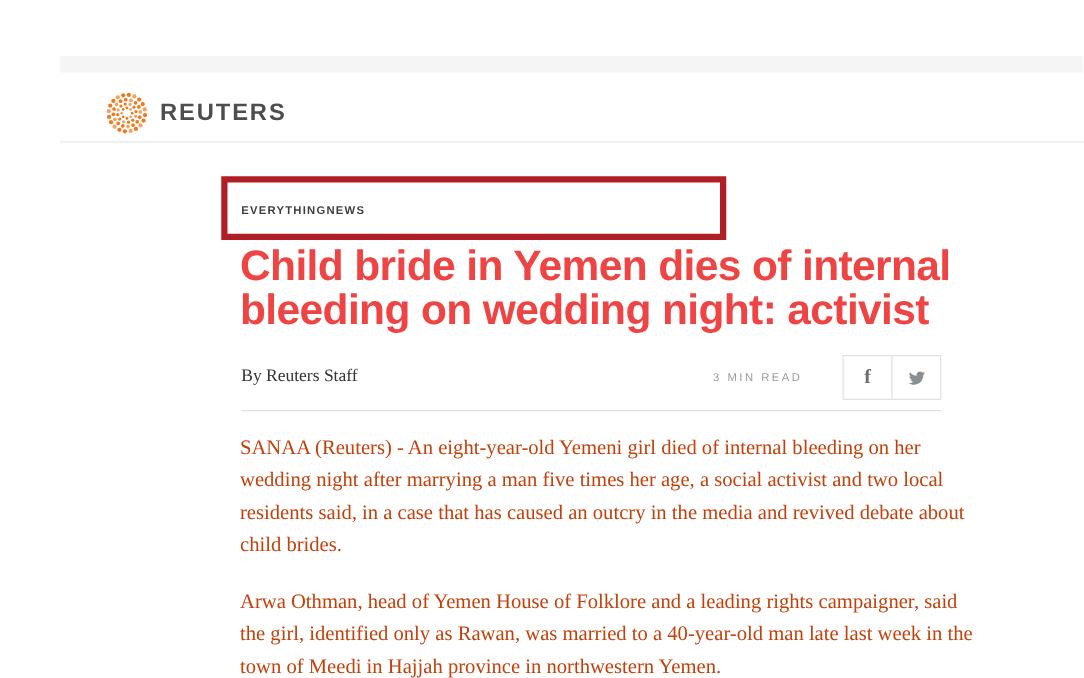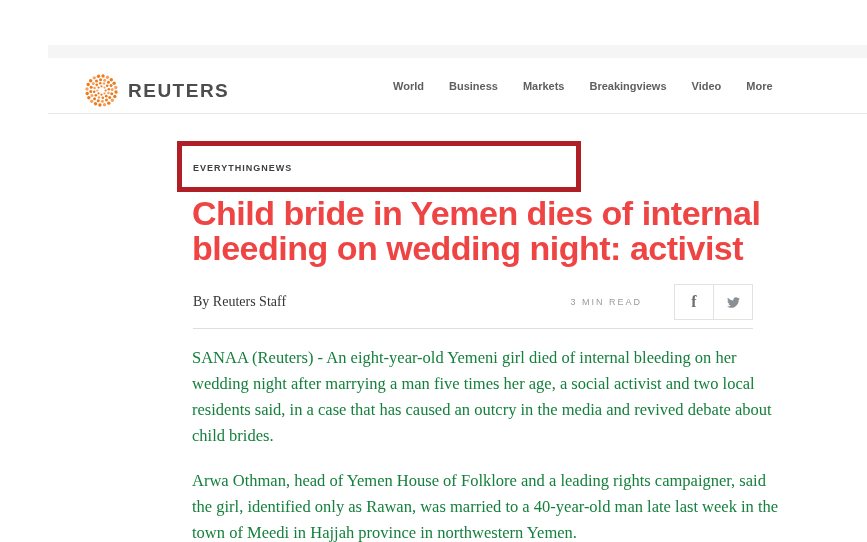--- a/index.html
+++ b/index.html
@@ -144,21 +144,21 @@
   }
   .body-copy {
     position: absolute;
     left: 192px; top: 309px;
     width: 590px;
   }
   .body-copy p {
     font-family: "Liberation Serif", serif;
     font-size: 16.5px;
     line-height: 26px;
-    color: #15803d;
+    color: #c2410c;
     margin-bottom: 19px;
   }
 </style>
 </head>
 <body>
 
 <div class="viewport">
 
   <div class="top-band"></div>
 
@@ -217,28 +217,20 @@
         <circle cx="28.30" cy="7.68" r="1.7" fill="#ee7a1e"></circle>
         <circle cx="31.16" cy="11.24" r="1.7" fill="#ee7a1e"></circle>
         <circle cx="32.79" cy="15.50" r="1.7" fill="#f6a160"></circle>
         <circle cx="33.02" cy="20.07" r="1.7" fill="#ee7a1e"></circle>
         <circle cx="31.82" cy="24.48" r="1.7" fill="#ee7a1e"></circle>
         <circle cx="29.32" cy="28.30" r="1.7" fill="#f6a160"></circle>
       </svg>
     <span class="wordmark">REUTERS</span>
   </div>
 
-  <nav class="nav">
-    <span class="nav-item">World</span>
-    <span class="nav-item">Business</span>
-    <span class="nav-item">Markets</span>
-    <span class="nav-item">Breakingviews</span>
-    <span class="nav-item">Video</span>
-    <span class="nav-item">More</span>
-  </nav>
 
   <div class="header-divider"></div>
 
   <div class="annotation-box"></div>
 
   <div class="kicker-row">
     <span class="kicker">EVERYTHINGNEWS</span>
   </div>
 
   <h1 class="headline">Child bride in Yemen dies of internal bleeding on wedding night: activist</h1>

